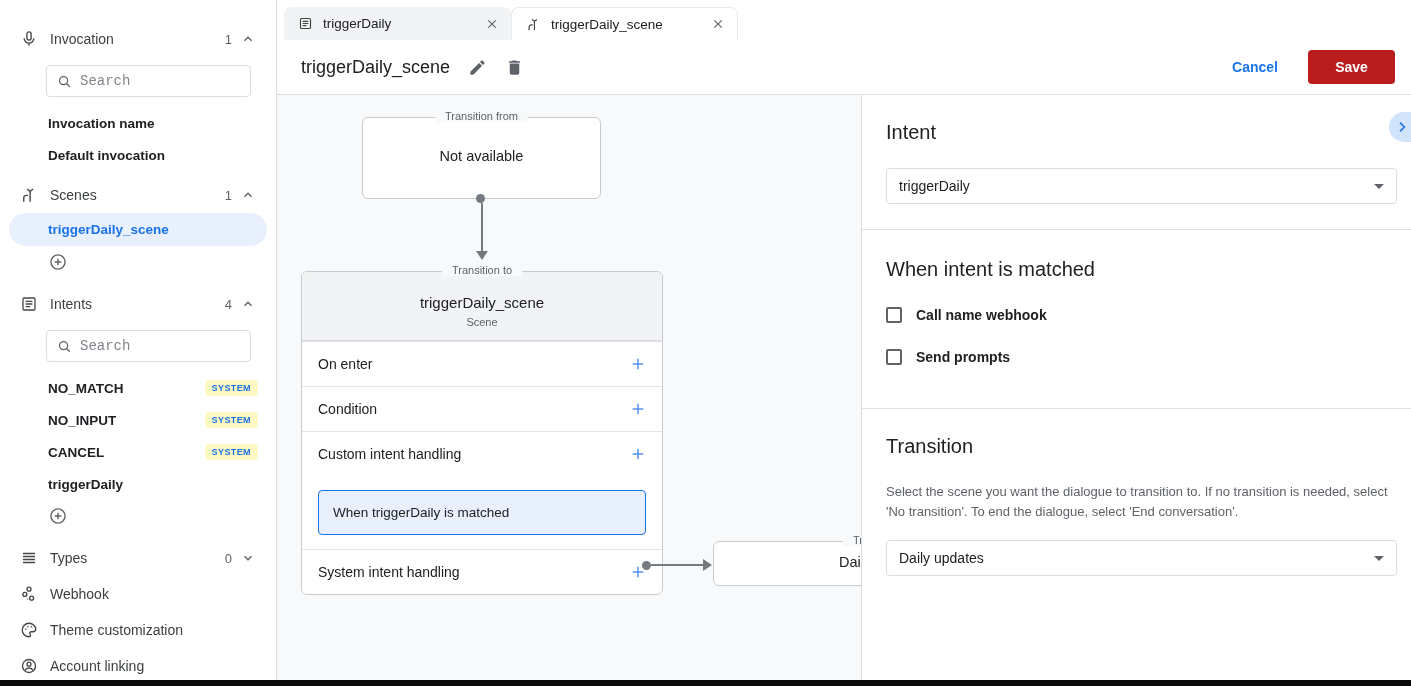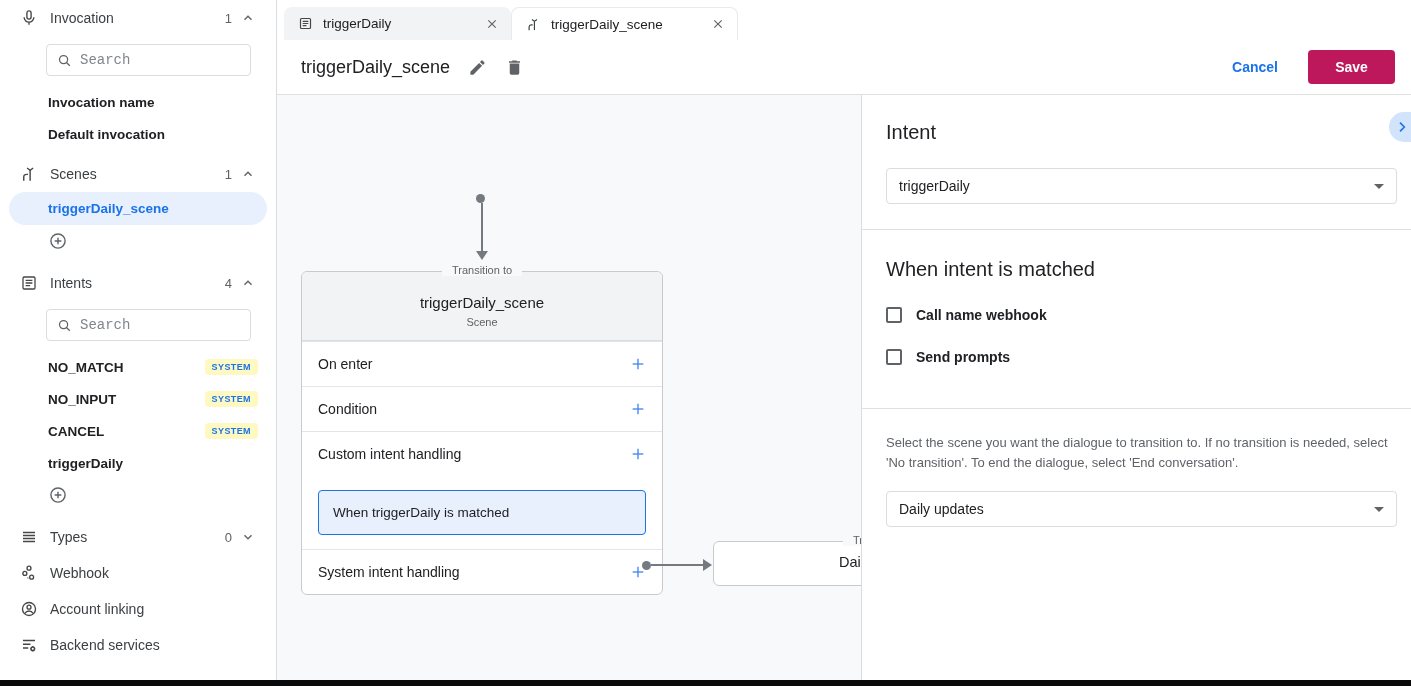--- a/index.html
+++ b/index.html
@@ -8,21 +8,21 @@
     font-family:"Liberation Sans", sans-serif;
     background:#fff; color:#202124; font-size:14px;
     display:flex; position:relative;
   }
   svg { display:block; }
 
   
   .sidebar {
     width:277px; min-width:277px; height:680px;
     border-right:1px solid #dadce0; background:#fff;
-    padding-top:0; overflow:hidden;
+    padding-top:21px; overflow:hidden;
   }
   .side-section-header {
     display:flex; align-items:center; height:36px; padding:0 20px;
     color:#3c4043; cursor:pointer;
   }
   .side-section-header .sicon { width:18px; height:18px; margin-right:12px; color:#444746; }
   .side-section-header .slabel { flex:1; font-size:14px; }
   .side-section-header .scount { font-size:13px; color:#5f6368; margin-right:8px; }
   .side-section-header .chev { width:16px; height:16px; color:#5f6368; }
   .side-search {
@@ -70,21 +70,21 @@
 
   .page-header {
     height:55px; display:flex; align-items:center;
     padding:0 16px 0 24px; border-bottom:1px solid #e0e0e0; background:#fff;
   }
   .page-title { font-size:18px; color:#202124; margin-right:18px; }
   .hicon { width:19px; height:19px; color:#5f6368; margin-right:18px; cursor:pointer; }
   .header-actions { margin-left:auto; display:flex; align-items:center; }
   .cancel-link { color:#1a73e8; font-size:14px; font-weight:bold; margin-right:30px; cursor:pointer; }
   .save-btn {
-    background:#be185d; color:#fff; font-size:14px; font-weight:bold;
+    background:#b91c1c; color:#fff; font-size:14px; font-weight:bold;
     border:none; border-radius:4px; width:87px; height:34px; cursor:pointer;
     font-family:"Liberation Sans", sans-serif;
   }
 
   .content { flex:1; display:flex; min-height:0; }
 
   
   .canvas { flex:1; position:relative; background:#f8f9fa; overflow:hidden; }
   .legend {
     position:absolute; top:-8px; left:50%; transform:translateX(-50%);
@@ -309,20 +309,31 @@
       <svg viewBox="0 0 24 24" fill="none" stroke="currentColor" stroke-width="1.8">
           <circle cx="6.5" cy="12.5" r="2.6"></circle>
           <circle cx="12" cy="5.5" r="2.6"></circle>
           <circle cx="15.5" cy="17.5" r="2.6"></circle>
           <circle cx="10.5" cy="18.5" r="0.8" fill="currentColor" stroke="none"></circle>
         </svg>
     </span>
     <span class="slabel">Webhook</span>
   </div>
 
+  <div class="side-section-header">
+    <span class="sicon">
+      <svg viewBox="0 0 24 24" fill="none" stroke="currentColor" stroke-width="1.8">
+          <path d="M12 3a9 9 0 1 0 0 18c1.2 0 2-.9 2-2 0-.6-.2-1-.5-1.4-.3-.4-.5-.8-.5-1.3 0-1.1.9-2 2-2h2.2c2 0 3.8-1.6 3.8-3.6C21 6.5 16.9 3 12 3Z"></path>
+          <circle cx="7.5" cy="11" r="1" fill="currentColor" stroke="none"></circle>
+          <circle cx="10.5" cy="7.5" r="1" fill="currentColor" stroke="none"></circle>
+          <circle cx="15" cy="7.5" r="1" fill="currentColor" stroke="none"></circle>
+        </svg>
+    </span>
+    <span class="slabel">Theme customization</span>
+  </div>
 
   <div class="side-section-header">
     <span class="sicon">
       <svg viewBox="0 0 24 24" fill="none" stroke="currentColor" stroke-width="1.8">
           <circle cx="12" cy="12" r="8.7"></circle>
           <circle cx="12" cy="9.5" r="2.6"></circle>
           <path d="M6.5 18c1.2-2.2 3.2-3.3 5.5-3.3S16.3 15.8 17.5 18"></path>
         </svg>
     </span>
     <span class="slabel">Account linking</span>
@@ -389,20 +400,24 @@
     <div class="header-actions">
       <span class="cancel-link">Cancel</span>
       <button class="save-btn">Save</button>
     </div>
   </div>
 
   <div class="content">
 
     <div class="canvas">
 
+      <div class="from-box">
+        <span class="legend">Transition from</span>
+        <div class="fb-text">Not available</div>
+      </div>
 
       <div class="v-connector">
         <div class="dot"></div>
         <div class="vline"></div>
         <div class="arrow-down"></div>
       </div>
 
       <div class="scene-card">
         <span class="legend">Transition to</span>
         <div class="scene-card-header">
@@ -485,20 +500,21 @@
         <span class="checkbox"></span>
         <span class="check-label">Call name webhook</span>
       </div>
       <div class="check-row">
         <span class="checkbox"></span>
         <span class="check-label">Send prompts</span>
       </div>
 
       <div class="panel-divider pd2"></div>
 
+      <div class="panel-h ph-transition">Transition</div>
       <div class="panel-desc">Select the scene you want the dialogue to transition to. If no transition is needed, select 'No transition'. To end the dialogue, select 'End conversation'.</div>
 
       <div class="selectbox sb2">
         <span class="sel-val">Daily updates</span>
         <span class="caret"></span>
       </div>
     </div>
   </div>
 </div>
 

